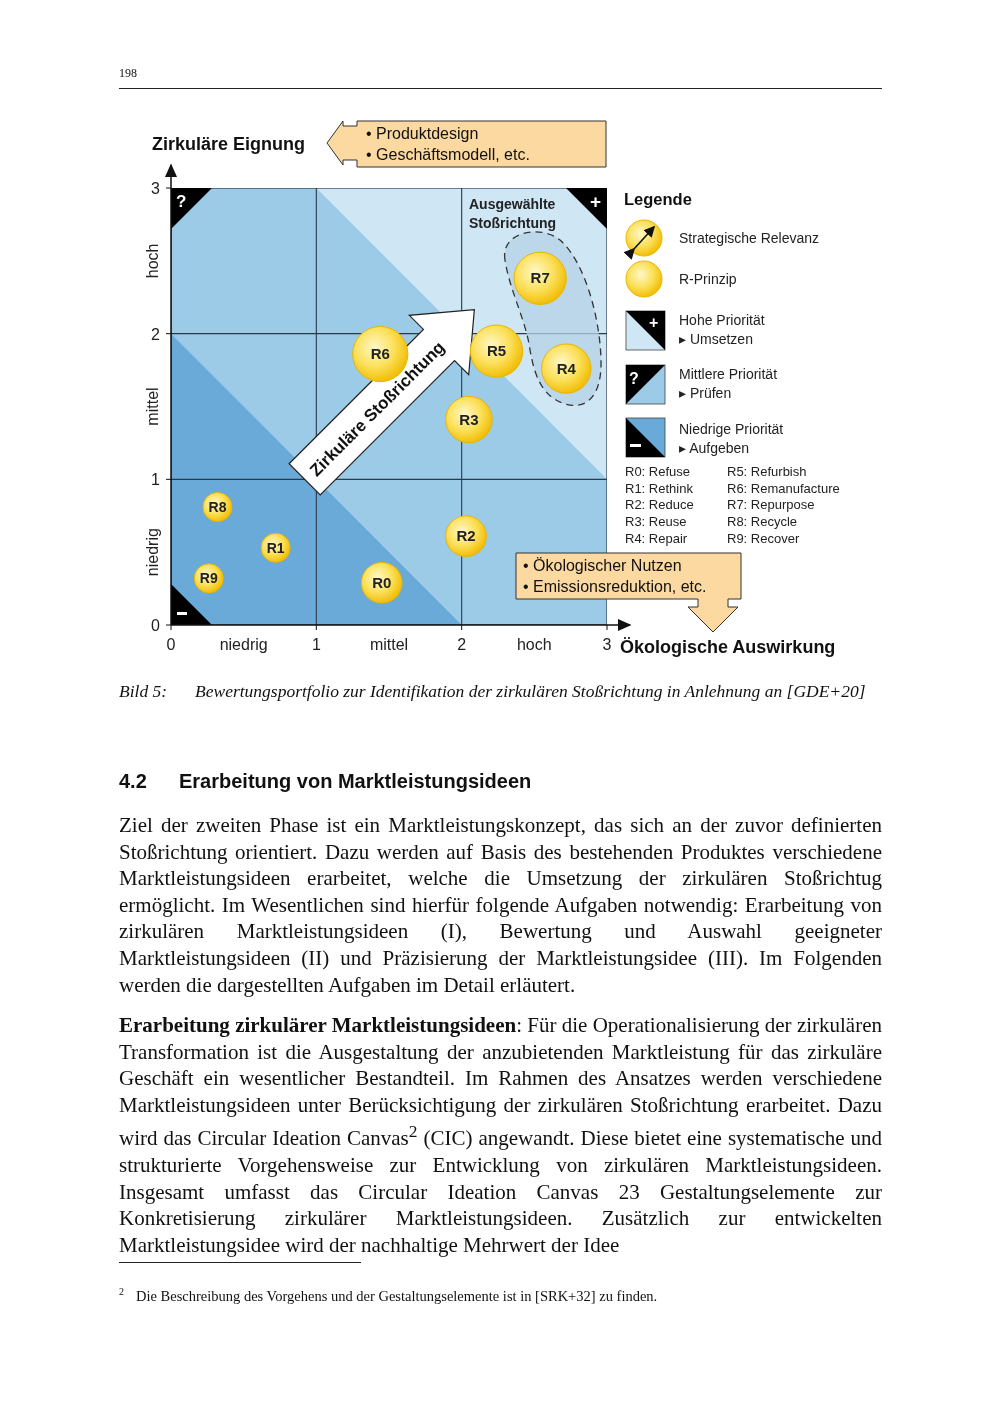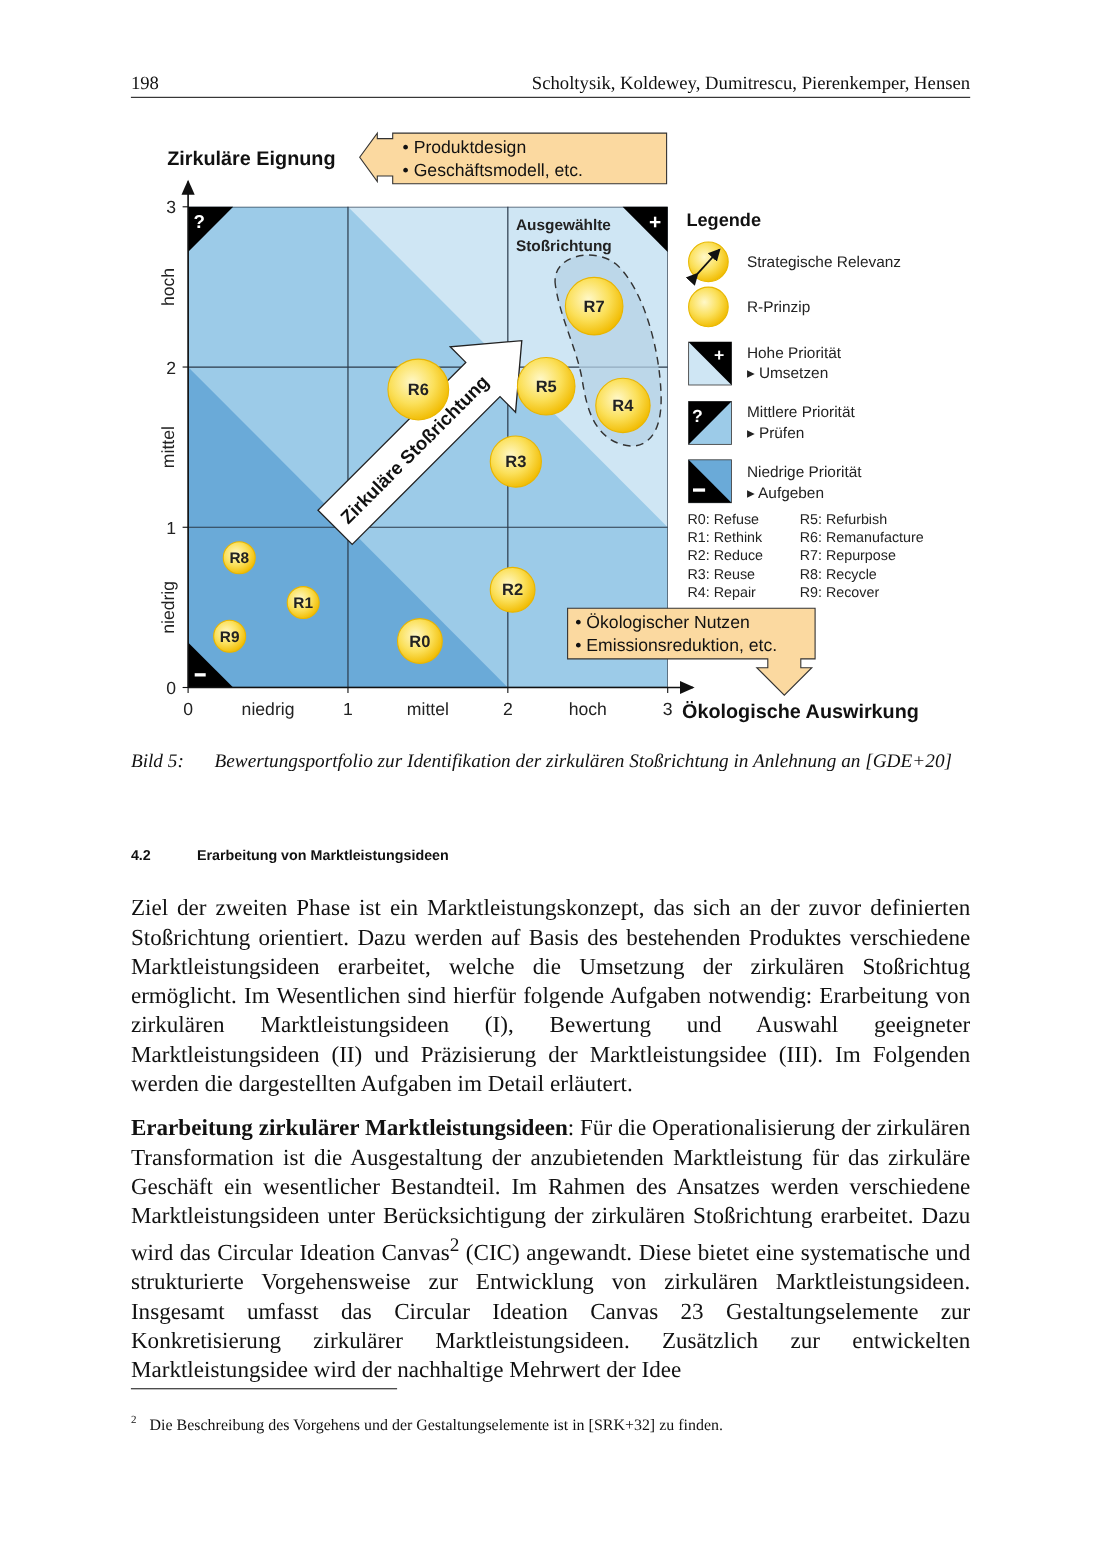--- a/index.html
+++ b/index.html
@@ -1,41 +1,40 @@
 <!DOCTYPE html>
 <html><head>
 <meta charset="utf-8">
 <style>
   html,body{margin:0;padding:0;background:#fff;}
   body{width:1000px;height:1414px;position:relative;overflow:hidden;font-family:"Liberation Serif",serif;color:#111;}
   .abs{position:absolute;}
-  .running-head{left:119px;top:66px;width:763px;height:22px;border-bottom:1px solid #222;font-size:17px;}
+  .running-head{left:119px;top:66px;width:763px;height:22px;border-bottom:1px solid #222;font-size:12px;}
   .running-head .pn{position:absolute;left:0;top:0;}
   .running-head .au{position:absolute;right:0;top:0;}
   #figure{left:0;top:0;}
   .caption{left:119px;top:678px;width:763px;font-style:italic;font-size:17.5px;line-height:27px;}
   .caption .lab{position:absolute;left:0;top:0;font-style:italic;}
   .caption .txt{position:absolute;left:76px;top:0;width:688px;}
-  .h2{left:119px;top:770px;font-family:"Liberation Sans",sans-serif;font-weight:bold;font-size:13px;}
+  .h2{left:119px;top:770px;font-family:"Liberation Sans",sans-serif;font-weight:bold;font-size:20px;}
   .h2 .num{display:inline-block;width:60px;}
   .para{left:119px;width:763px;font-size:21px;line-height:26.6px;text-align:justify;}
   .p1{top:812px;}
   .p2{top:1012px;}
   .para b{font-weight:bold;}
   .fn-rule{left:119px;top:1262px;width:242px;border-top:1px solid #222;}
   .footnote{left:119px;top:1286px;font-size:14.5px;}
   .footnote sup{font-size:10px;margin-right:12px;}
   svg text{font-family:"Liberation Sans",sans-serif;}
 </style>
 </head>
 <body>
 
 <div class="abs running-head">
   <span class="pn">198</span>
-  <span class="au">Scholtysik, Koldewey, Dumitrescu, Pierenkemper, Hensen</span>
 </div>
 
 <svg id="figure" class="abs" width="1000" height="670">
   <defs>
     <radialGradient id="bubbleGrad" cx="0.4" cy="0.38" r="0.65">
       <stop offset="0" stop-color="#fff8c8"></stop>
       <stop offset="0.55" stop-color="#fbe05a"></stop>
       <stop offset="1" stop-color="#f1bb00"></stop>
     </radialGradient>
     <clipPath id="plotClip">

